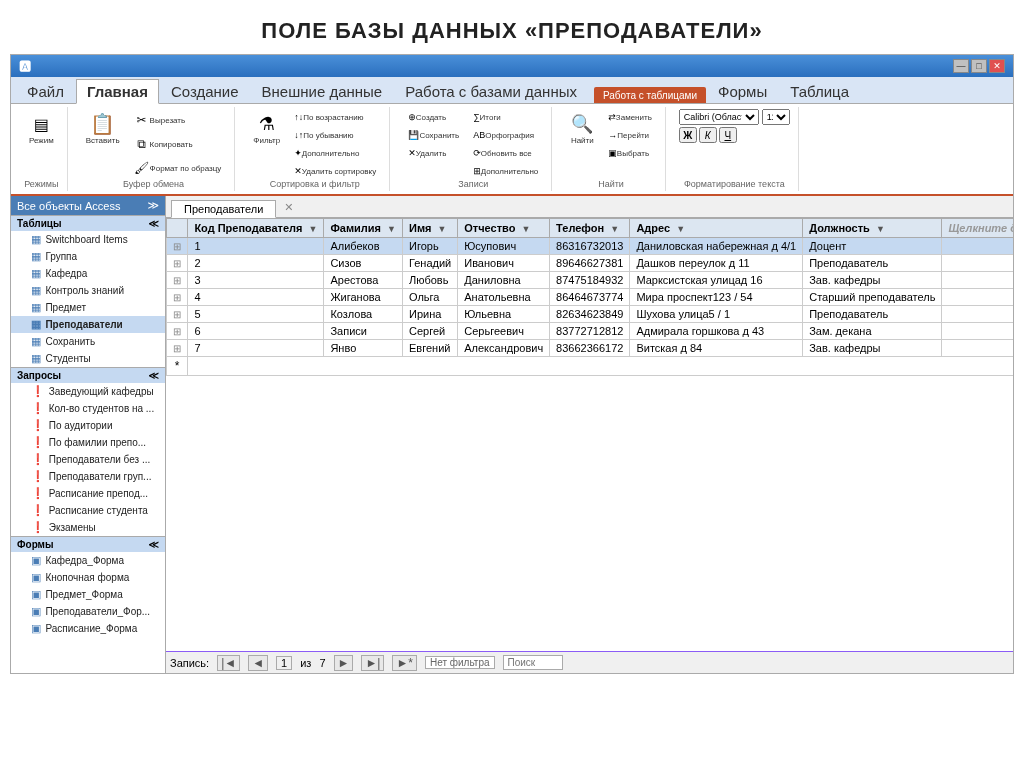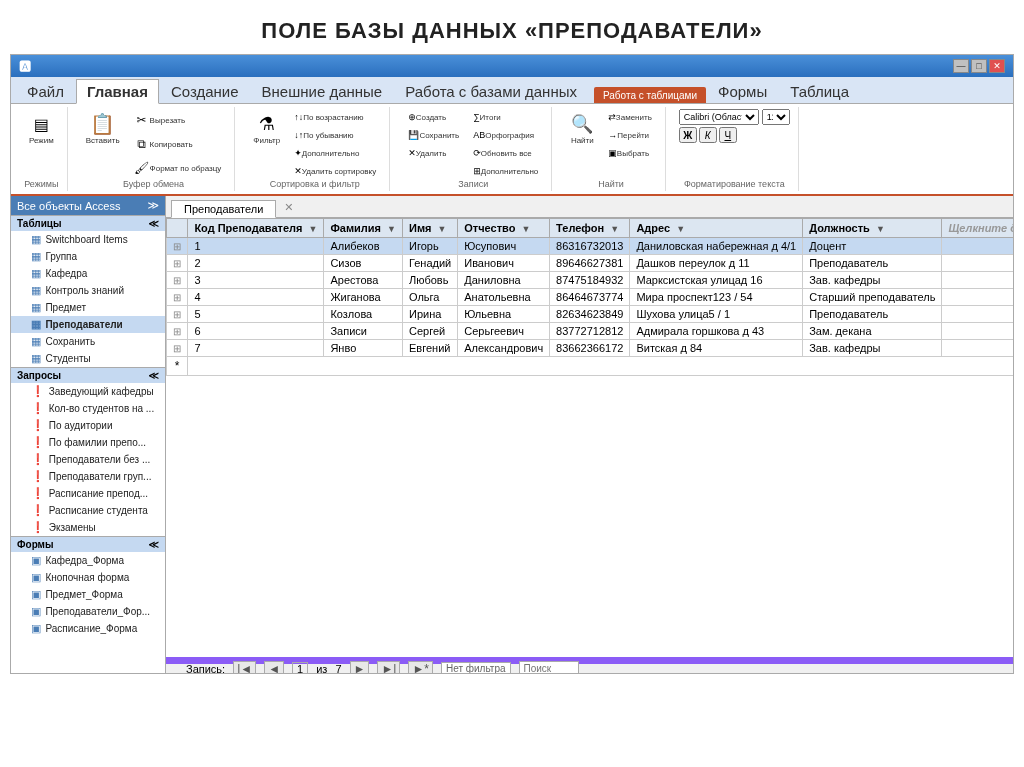--- a/index.html
+++ b/index.html
@@ -235,27 +235,27 @@
       font-size: 11px;
     }
     tr.selected td { background: #c5d9f1; }
     .row-expand { color: #888; cursor: pointer; font-size: 10px; }
     .new-row td { background: #fff; }
     .col-id { width: 100px; }
 
     
     #status-bar {
       background: #f0f0f0;
-      border-top: 7px solid #8b5cf6;
-      padding: 2px 20px;
+      border-top: 1px solid #8b5cf6;
+      padding: 2px 4px;
       display: flex;
       align-items: center;
       gap: 8px;
       font-size: 11px;
-      height: 16px;
+      height: 22px;
     }
     .status-nav-btn {
       cursor: pointer;
       font-size: 12px;
       color: #555;
       border: 1px solid #aaa;
       padding: 0 3px;
       background: #e8e8e8;
       line-height: 14px;
     }

